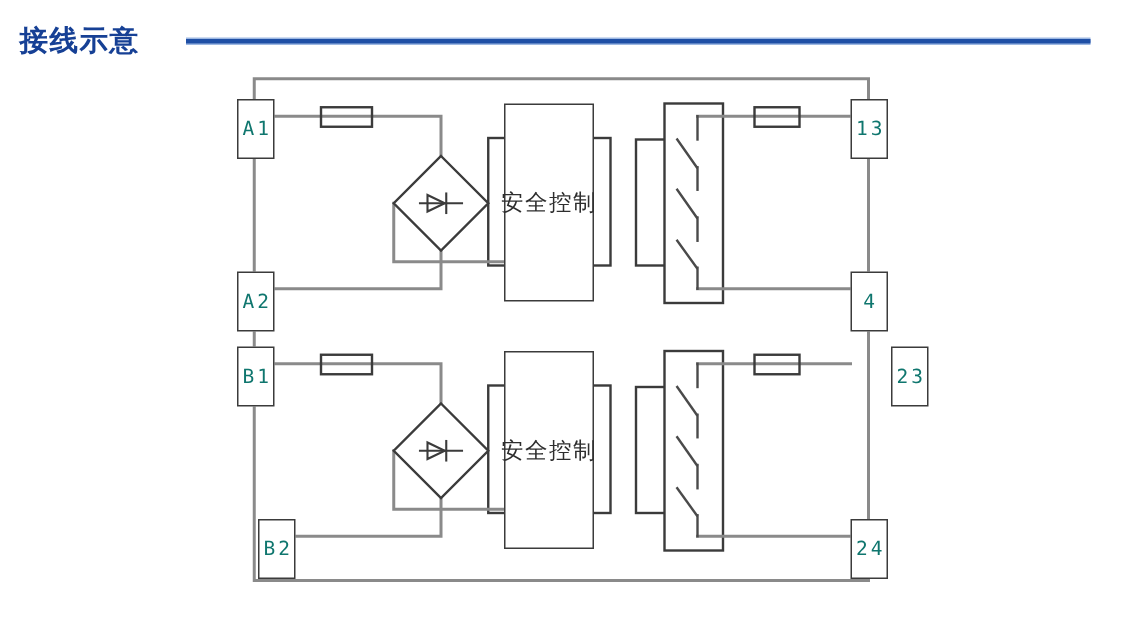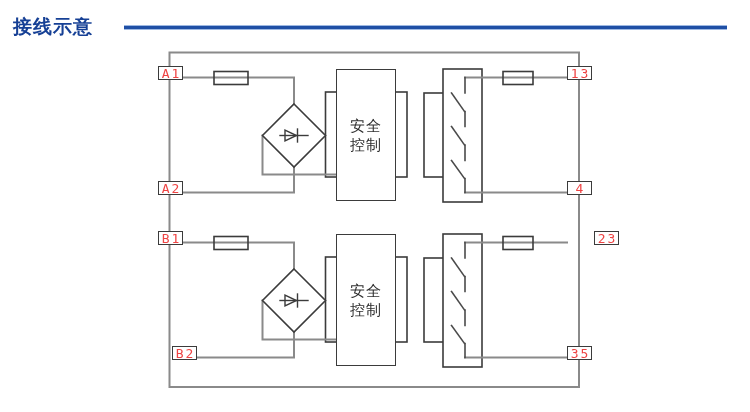--- a/index.html
+++ b/index.html
@@ -14,30 +14,30 @@
     font-size:19px;font-weight:bold;letter-spacing:1px;color:#164095;
     font-family:"Liberation Sans",sans-serif;
   }
   .title-rule{
     position:absolute;left:124px;top:26px;width:603px;height:3px;
     background:#1f4fa5;box-shadow:0 1px 0 #9db8e2, 0 -1px 0 #9db8e2;
   }
   
   .diagram-svg{position:absolute;left:0;top:0;}
   .terminal{
-    position:absolute;width:25px;height:14px;box-sizing:border-box;
+    position:absolute;width:25px;height:40px;box-sizing:border-box;
     background:#fff;border:1.5px solid #3b3b3b;
     display:flex;align-items:center;justify-content:center;
     font-family:"DejaVu Sans Mono",monospace;font-size:13px;letter-spacing:2px;
-    color:#ef4444;text-indent:2px;line-height:1;
+    color:#0f766e;text-indent:2px;line-height:1;
   }
   .controller{
     position:absolute;width:60px;height:132px;box-sizing:border-box;
     background:#fff;border:1.5px solid #3b3b3b;
-    display:flex;flex-direction:column;align-items:center;justify-content:center;
+    display:flex;flex-direction:row;align-items:center;justify-content:center;
     font-size:15px;line-height:19px;letter-spacing:1px;color:#2e2e2e;
     font-family:"Liberation Sans",sans-serif;
   }
   .controller span{display:block;white-space:nowrap;}
 </style>
 </head>
 <body>
 
 <div class="stage">
 
@@ -123,21 +123,21 @@
   </svg>
 
   <div class="terminal" style="left:158px;top:66px">A1</div>
   <div class="terminal" style="left:158px;top:181px">A2</div>
   <div class="terminal" style="left:567px;top:66px">13</div>
   <div class="terminal" style="left:567px;top:181px">4</div>
 
   <div class="terminal" style="left:158px;top:231px">B1</div>
   <div class="terminal" style="left:172px;top:346px">B2</div>
   <div class="terminal" style="left:594px;top:231px">23</div>
-  <div class="terminal" style="left:567px;top:346px">35</div>
+  <div class="terminal" style="left:567px;top:346px">24</div>
 
   <div class="controller" style="left:336px;top:69px">
     <span>安全</span>
     <span>控制</span>
   </div>
   <div class="controller" style="left:336px;top:234px">
     <span>安全</span>
     <span>控制</span>
   </div>
 

